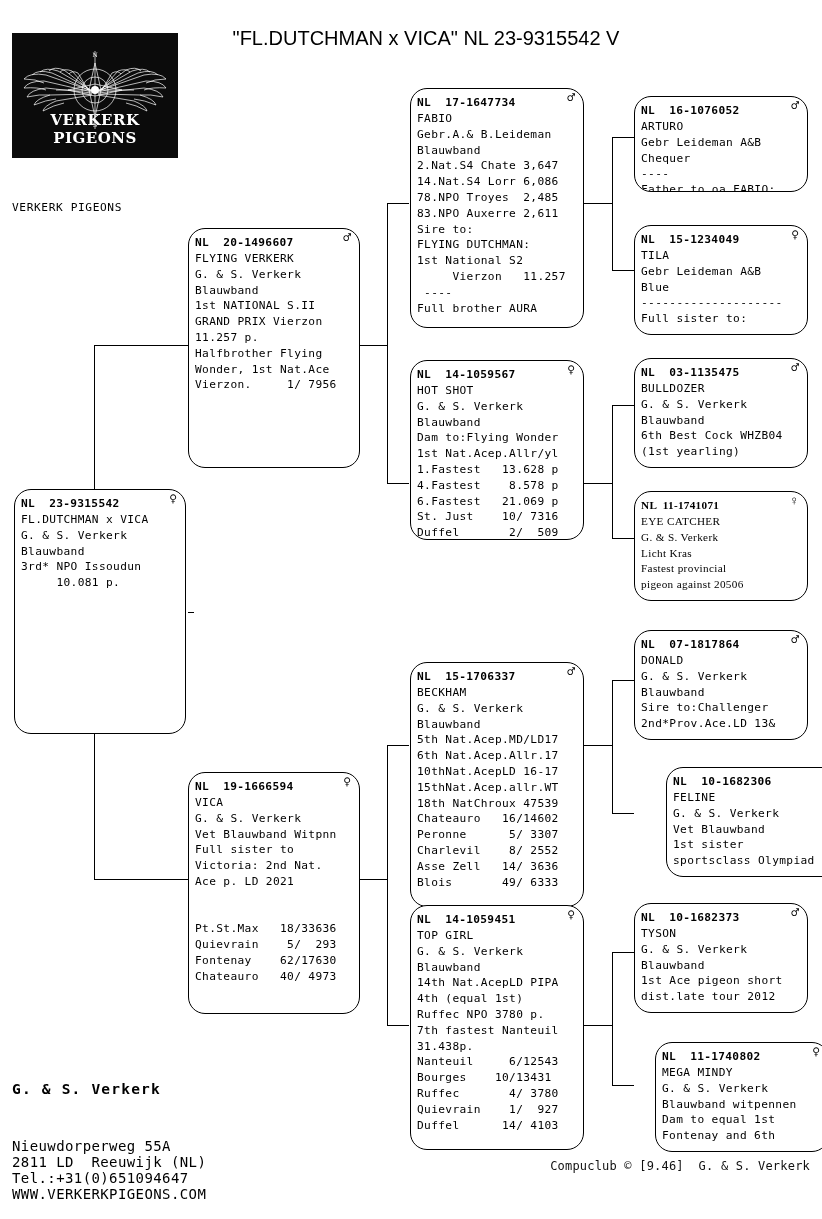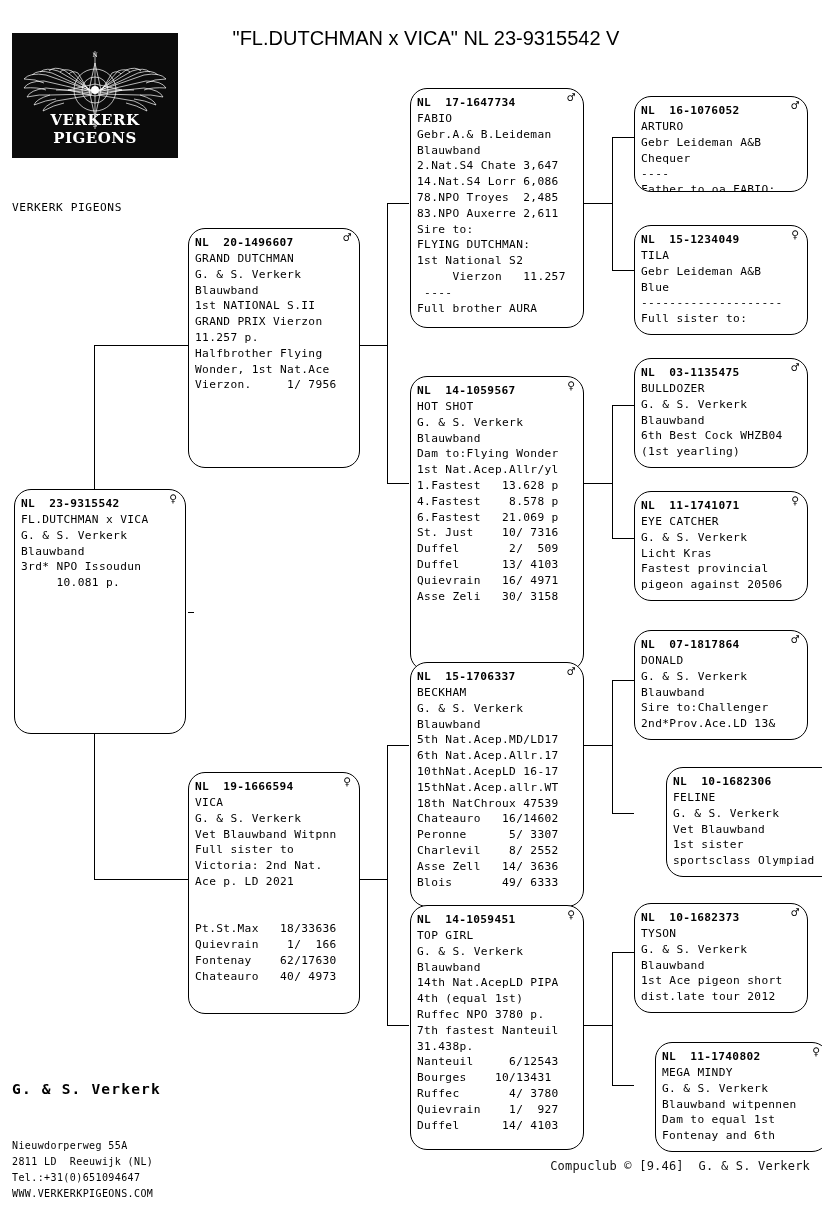--- a/index.html
+++ b/index.html
@@ -112,21 +112,21 @@
   }
   #footer .fname {
     font-size: 14.5px;
     font-weight: bold;
     letter-spacing: 1.2px;
     line-height: 22px;
     display: block;
   }
   #footer .fln {
     display: block;
-    font-size: 10px;
+    font-size: 14px;
     line-height: 16px;
     letter-spacing: 0.4px;
   }
   #credit {
     position: absolute;
     right: 12px; top: 1159px;
     font-size: 12px;
     letter-spacing: 0.2px;
     white-space: pre;
     color: #111;
@@ -223,21 +223,21 @@
       <span class="ln">Blauwband</span>
       <span class="ln">3rd* NPO Issoudun</span>
       <span class="ln">     10.081 p.</span>
     </span>
 </div>
 
 <div class="pbox" style="left:188px; top:228px; width:172px; height:240px;">
   <span class="hdr">NL  20-1496607</span>
   <span class="sex">♂</span>
   <span class="lines">
-      <span class="ln">GRAND DUTCHMAN</span>
+      <span class="ln">FLYING VERKERK</span>
       <span class="ln">G. &amp; S. Verkerk</span>
       <span class="ln">Blauwband</span>
       <span class="ln">1st NATIONAL S.II</span>
       <span class="ln">GRAND PRIX Vierzon</span>
       <span class="ln">11.257 p.</span>
       <span class="ln">Halfbrother Flying</span>
       <span class="ln">Wonder, 1st Nat.Ace</span>
       <span class="ln">Vierzon.     1/ 7956</span>
     </span>
 </div>
@@ -248,21 +248,21 @@
   <span class="lines">
       <span class="ln">VICA</span>
       <span class="ln">G. &amp; S. Verkerk</span>
       <span class="ln">Vet Blauwband Witpnn</span>
       <span class="ln">Full sister to</span>
       <span class="ln">Victoria: 2nd Nat.</span>
       <span class="ln">Ace p. LD 2021</span>
       <span class="ln"></span>
       <span class="ln"></span>
       <span class="ln">Pt.St.Max   18/33636</span>
-      <span class="ln">Quievrain    1/  166</span>
+      <span class="ln">Quievrain    5/  293</span>
       <span class="ln">Fontenay    62/17630</span>
       <span class="ln">Chateauro   40/ 4973</span>
     </span>
 </div>
 
 <div class="pbox" style="left:410px; top:88px; width:174px; height:240px;">
   <span class="hdr">NL  17-1647734</span>
   <span class="sex">♂</span>
   <span class="lines">
       <span class="ln">FABIO</span>
@@ -274,21 +274,21 @@
       <span class="ln">83.NPO Auxerre 2,611</span>
       <span class="ln">Sire to:</span>
       <span class="ln">FLYING DUTCHMAN:</span>
       <span class="ln">1st National S2</span>
       <span class="ln">     Vierzon   11.257</span>
       <span class="ln"> ----</span>
       <span class="ln">Full brother AURA</span>
     </span>
 </div>
 
-<div class="pbox" style="left:410px; top:376px; width:174px; height:295px;">
+<div class="pbox" style="left:410px; top:360px; width:174px; height:180px;">
   <span class="hdr">NL  14-1059567</span>
   <span class="sex">♀</span>
   <span class="lines">
       <span class="ln">HOT SHOT</span>
       <span class="ln">G. &amp; S. Verkerk</span>
       <span class="ln">Blauwband</span>
       <span class="ln">Dam to:Flying Wonder</span>
       <span class="ln">1st Nat.Acep.Allr/yl</span>
       <span class="ln">1.Fastest   13.628 p</span>
       <span class="ln">4.Fastest    8.578 p</span>
@@ -370,21 +370,21 @@
   <span class="sex">♂</span>
   <span class="lines">
       <span class="ln">BULLDOZER</span>
       <span class="ln">G. &amp; S. Verkerk</span>
       <span class="ln">Blauwband</span>
       <span class="ln">6th Best Cock WHZB04</span>
       <span class="ln">(1st yearling)</span>
     </span>
 </div>
 
-<div class="pbox" style="left:634px; top:491px; width:174px; height:110px;">
+<div class="pbox" style="left:634px; top:491px; width:174px; height:110px;font-family:Liberation Serif, serif;">
   <span class="hdr">NL  11-1741071</span>
   <span class="sex">♀</span>
   <span class="lines">
       <span class="ln">EYE CATCHER</span>
       <span class="ln">G. &amp; S. Verkerk</span>
       <span class="ln">Licht Kras</span>
       <span class="ln">Fastest provincial</span>
       <span class="ln">pigeon against 20506</span>
     </span>
 </div>

